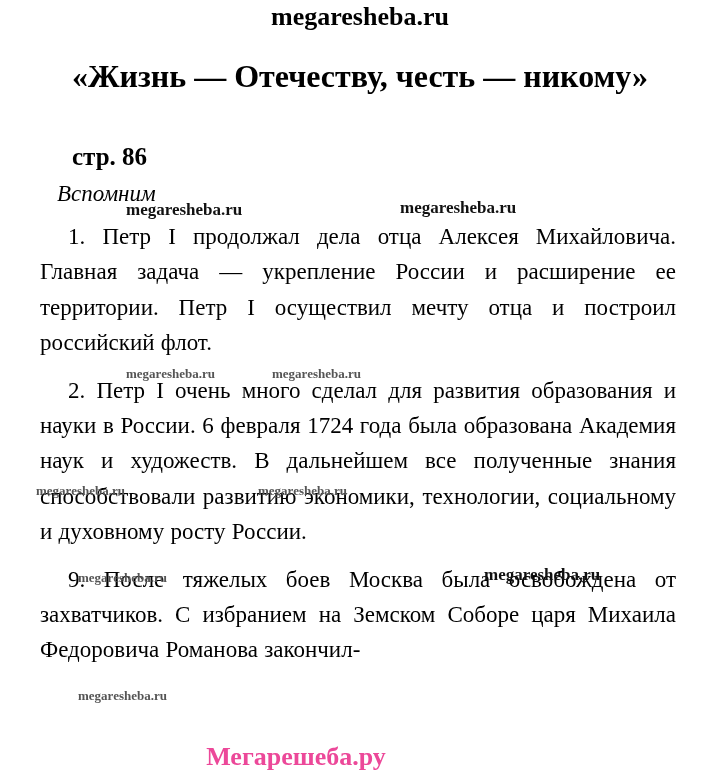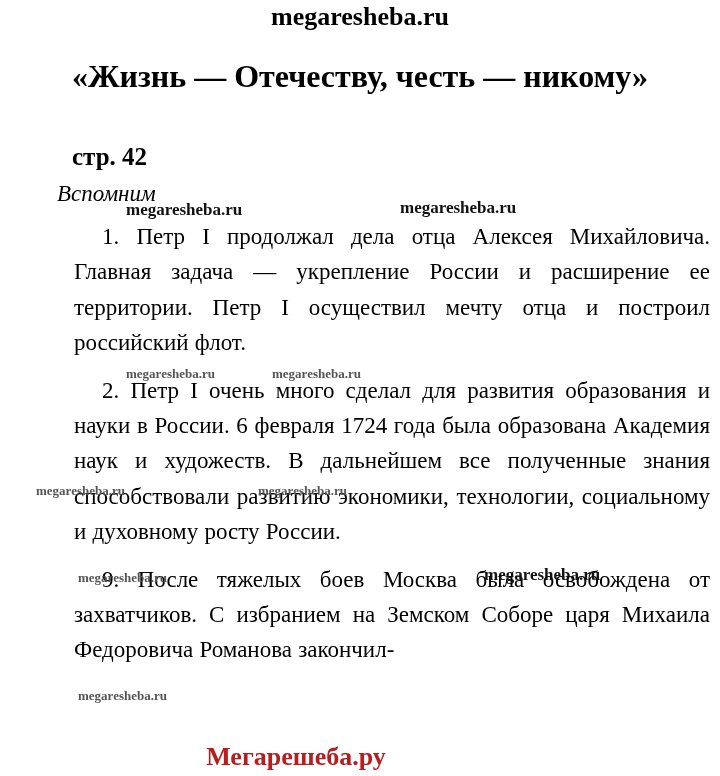--- a/index.html
+++ b/index.html
@@ -35,21 +35,21 @@
   }
   .bottom-watermark {
     position: absolute;
     bottom: 4px;
     left: 0;
     width: 592px;
     text-align: center;
     font-family: "Liberation Serif", serif;
     font-weight: bold;
     font-size: 26px;
-    color: #b91c1c;
+    color: #ec4899;
   }
   .content {
     position: absolute;
     top: 48px;
     left: 40px;
     width: 640px;
   }
   .doc-title {
     font-family: "Liberation Serif", serif;
     font-weight: bold;
@@ -75,21 +75,20 @@
     font-size: 23px;
     line-height: 1.54;
     text-align: justify;
     text-align-last: left;
     margin: 12px 0 0 0;
     width: 636px;
     word-spacing: 0.5px;
   }
   .para.first-indent {
     text-indent: 28px;
-    margin-left: 34px;
   }
   .wm {
     position: absolute;
     font-family: "Liberation Serif", serif;
     font-weight: bold;
     color: #4a4a4a;
     white-space: nowrap;
     pointer-events: none;
   }
   .wm.gray {
@@ -105,21 +104,21 @@
 </style>
 </head>
 <body>
 
 <div class="page">
 
   <div class="top-watermark">megaresheba.ru</div>
 
   <div class="content">
     <h1 class="doc-title">«Жизнь — Отечеству, честь — никому»</h1>
-    <div class="page-ref">стр. 42</div>
+    <div class="page-ref">стр. 86</div>
     <div class="section-label">Вспомним</div>
 
     <p class="para first-indent">1. Петр I продолжал дела отца Алексея Михайловича. Главная задача — укрепление России и расширение ее территории. Петр I осуществил мечту отца и построил российский флот.</p>
     <p class="para first-indent">2. Петр I очень много сделал для развития образования и науки в России. 6 февраля 1724 года была образована Академия наук и художеств. В дальнейшем все полученные знания способствовали развитию экономики, технологии, социальному и духовному росту России.</p>
     <p class="para first-indent">9. После тяжелых боев Москва была освобождена от захватчиков. С избранием на Земском Соборе царя Михаила Федоровича Романова закончил-</p>
   </div>
 
   <div class="wm dark" style="left:126px; top:200px;">megaresheba.ru</div>
   <div class="wm dark" style="left:400px; top:198px;">megaresheba.ru</div>
   <div class="wm gray" style="left:126px; top:366px;">megaresheba.ru</div>

